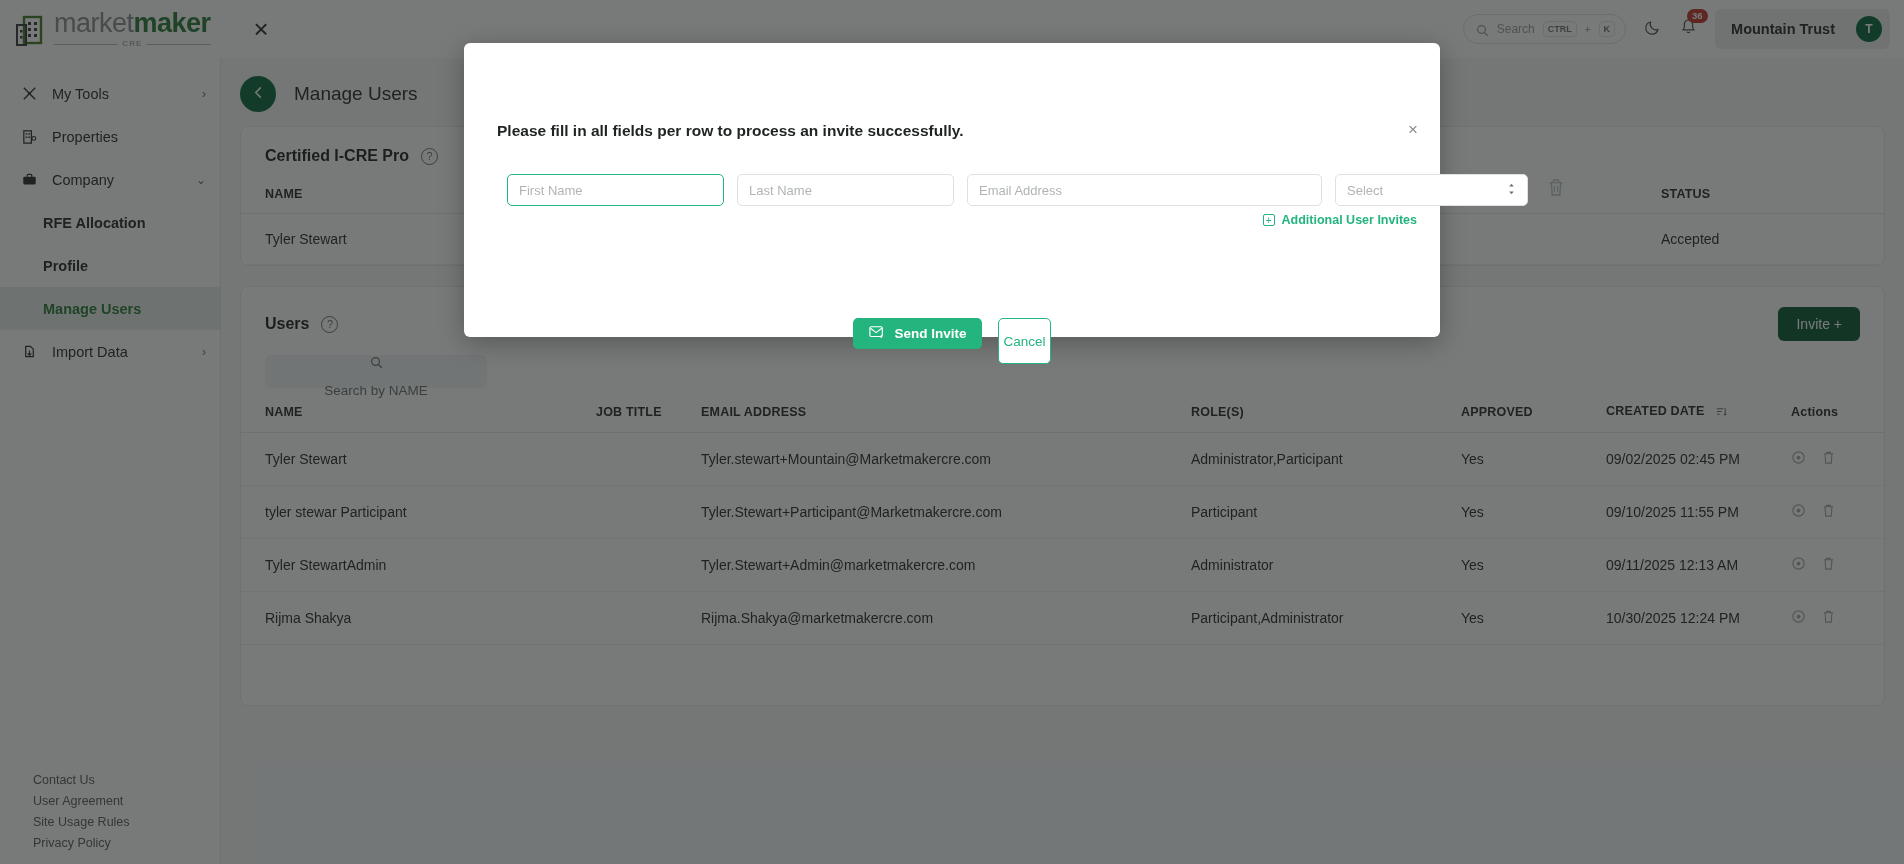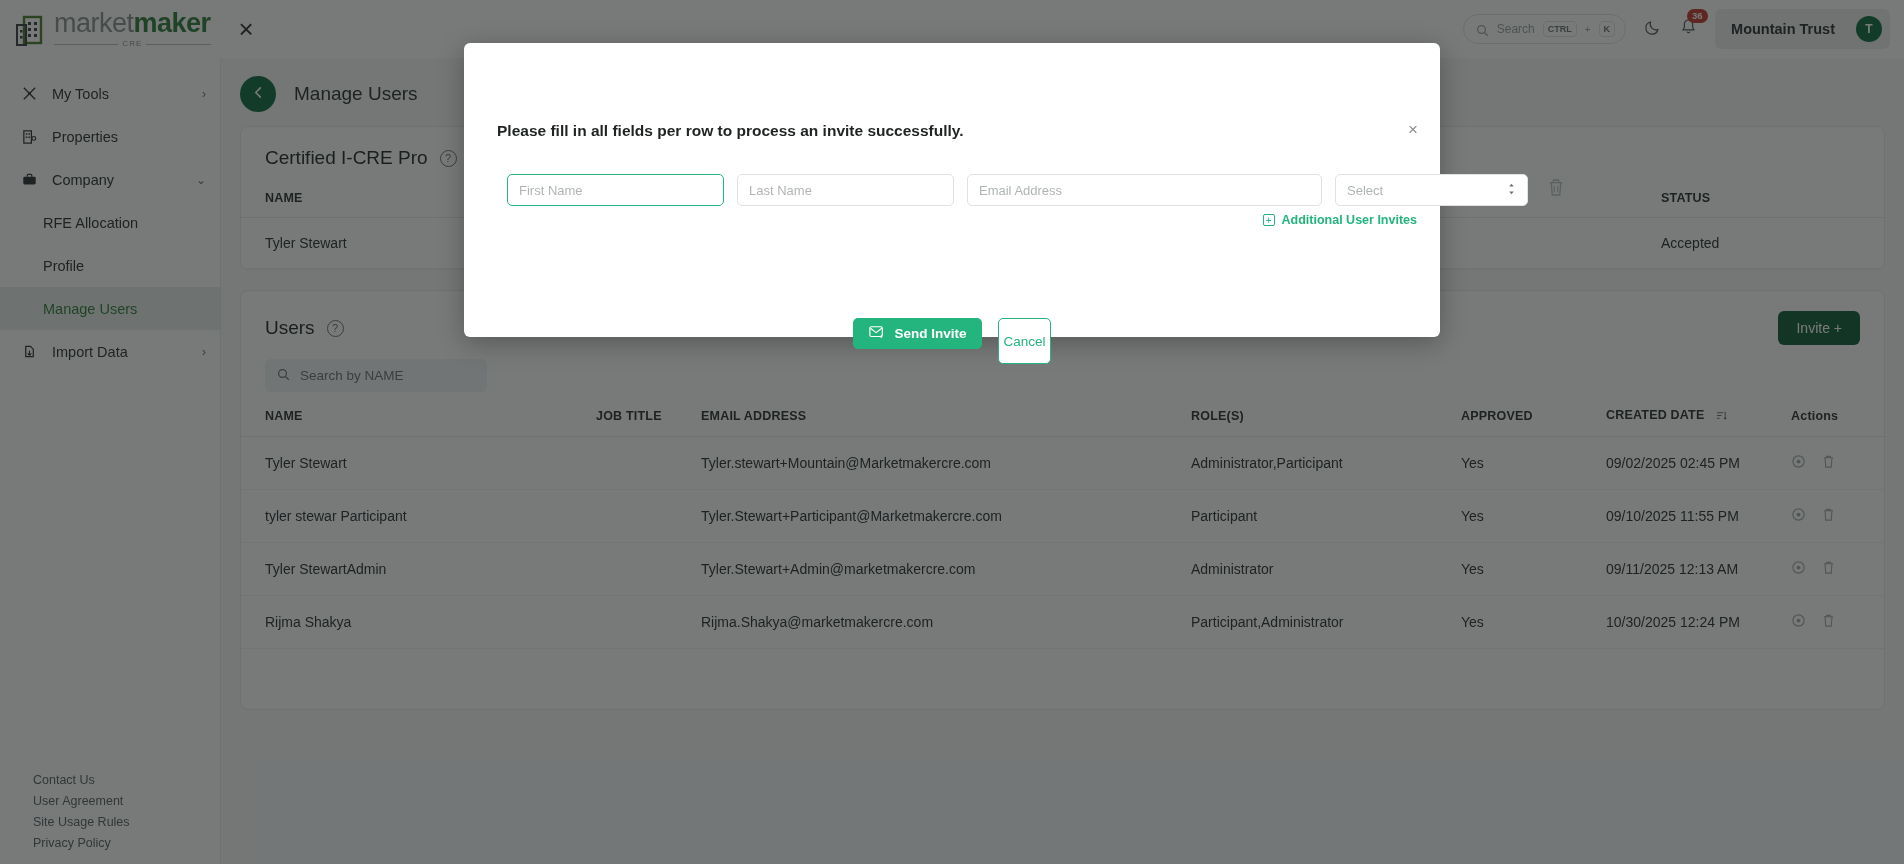--- a/index.html
+++ b/index.html
@@ -10,21 +10,21 @@
     overflow: hidden;
   }
   .app { position: relative; width: 1904px; height: 864px; }
 
   
   .topbar {
     position: absolute; top: 0; left: 0; width: 1904px; height: 58px;
     background: #fff; display: flex; align-items: center;
     z-index: 2;
   }
-  .logo-wrap { display: flex; align-items: center; padding-left: 14px; gap: 28px; }
+  .logo-wrap { display: flex; align-items: center; padding-left: 14px; gap: 43px; }
   .logo { display: flex; align-items: flex-end; gap: 2px; }
   .logo-mark { width: 38px; height: 34px; position: relative; }
   .logo-text { display: flex; flex-direction: column; line-height: 1; }
   .logo-type { font-size: 27px; letter-spacing: -0.5px; }
   .logo-type .light { color: #8a8f8d; font-weight: 300; }
   .logo-type .bold  { color: #2f7d3a; font-weight: 700; }
   .logo-sub { display:flex; align-items:center; gap:4px; margin-top:3px; }
   .logo-sub .rule { flex:1; height:1px; background:#b9bdbb; }
   .logo-sub .cre { font-size: 8px; color:#8a8f8d; letter-spacing:1px; }
   .close-x { font-size: 26px; color:#2b2f2e; font-weight:300; cursor:pointer; line-height:1; }
@@ -70,21 +70,21 @@
   .nav { padding-top: 14px; }
   .nav-item {
     display:flex; align-items:center; height:43px; padding: 0 14px 0 20px;
     gap: 14px; cursor:pointer; font-size:14.5px; color:#2b2f2e;
   }
   .nav-item .ico { width:18px; height:18px; display:flex; align-items:center; justify-content:center; }
   .nav-item .label { flex:1; }
   .nav-item .chev { color:#6b7270; font-size:12px; }
   .nav-sub {
     display:flex; align-items:center; height:43px; padding-left:43px;
-    font-size:14.5px; color:#2b2f2e; cursor:pointer;
+    font-size:14.5px; color:#2b2f2e; cursor:pointer;font-weight:bold;
   }
   .nav-sub.active { background:#e8efe9; color:#2f7d3a; }
 
   .footer-links { margin-top:auto; padding: 0 0 10px 33px; }
   .footer-links a {
     display:block; font-size:12.5px; color:#5a6160; text-decoration:none;
     line-height: 21px; cursor:pointer;
   }
 
   
@@ -99,21 +99,21 @@
   }
   .page-title { font-size:19px; color:#2b2f2e; }
 
   .card {
     background:#fff; border:1px solid #e8eaea; border-radius:8px;
     margin: 0 19px; overflow:hidden;
   }
   .card-head {
     display:flex; align-items:center; gap:12px; padding: 20px 24px 14px 24px;
   }
-  .card-title { font-size:19px; font-weight:400; color:#1f2423; }
+  .card-title { font-size:16px; font-weight:700; color:#1f2423; }
   .help-ico {
     width:17px; height:17px; border-radius:50%; border:1.4px solid #6b7270;
     color:#6b7270; font-size:11px; display:flex; align-items:center;
     justify-content:center; cursor:pointer;
   }
   .invite-btn {
     margin-left:auto; background:#0d5c38; color:#fff; border:none;
     border-radius:6px; height:34px; padding: 0 18px; font-size:14px;
     cursor:pointer; font-family:inherit;
   }
@@ -126,21 +126,21 @@
   tbody td {
     font-size:14px; color:#2b2f2e; padding: 17px 0;
     border-bottom:1px solid #eef0f0;
   }
   .tbl-pad { padding-left: 24px !important; }
   .sort-ico { display:inline-block; margin-left:8px; vertical-align:-2px; }
 
   .search-field {
     display:flex; align-items:center; gap:10px; margin: 0 24px 8px 24px;
     background:#f1f3f2; border-radius:6px; height:33px; padding: 0 12px;
-    width:222px; cursor:text;
+    width:222px; cursor:text;flex-direction:column;
   }
   .search-field .ph { font-size:13.5px; color:#6b7270; }
 
   .actions-cell { display:flex; gap:16px; justify-content:flex-start; }
   .act-ico { cursor:pointer; opacity:.62; }
 
   
   .overlay {
     position:absolute; inset:0; background:rgba(22,26,25,0.58); z-index:10;
   }

